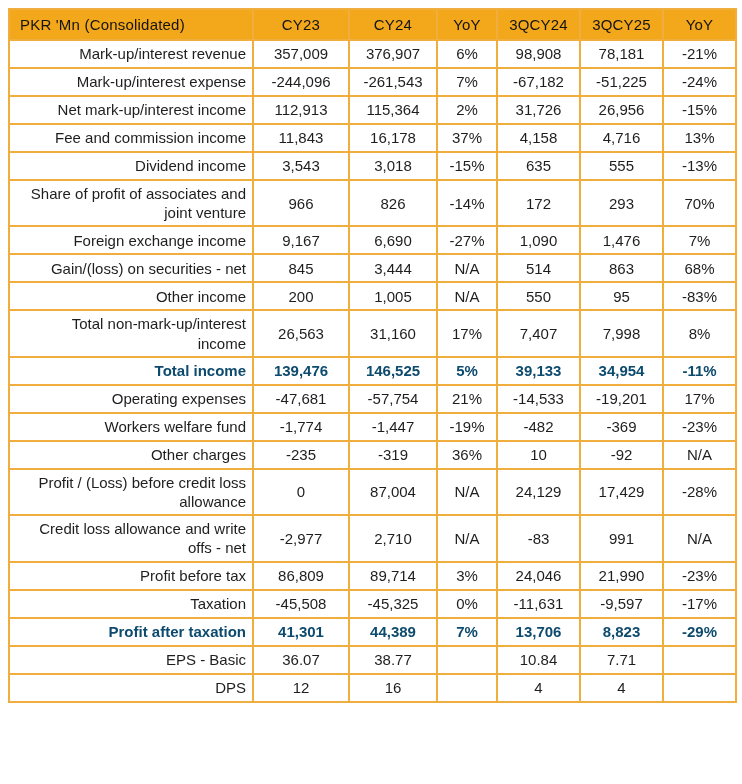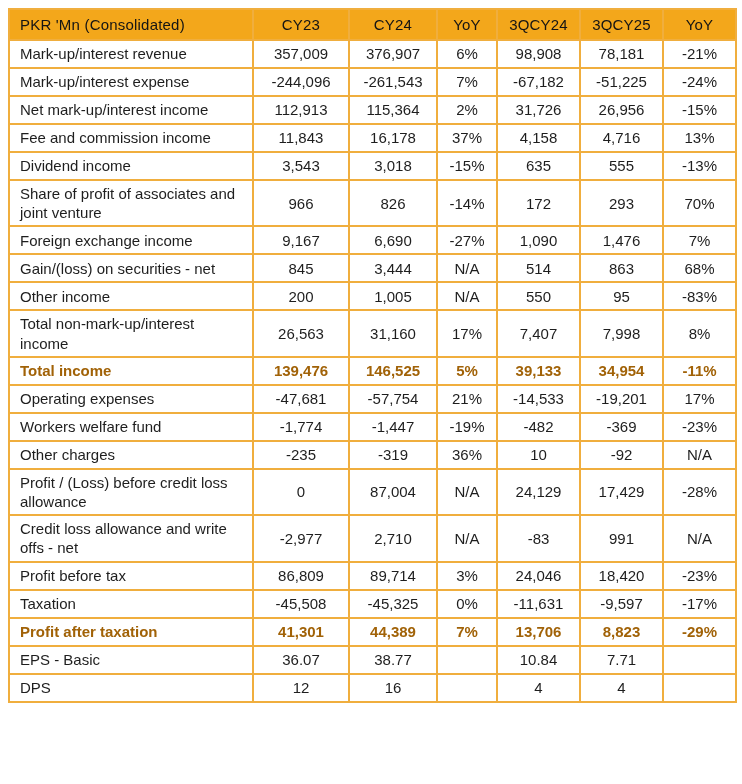--- a/index.html
+++ b/index.html
@@ -48,27 +48,27 @@
   }
   .fin-table td {
     font-size: 15px;
     text-align: center;
     padding: 3px 5px;
     height: 28px;
     line-height: 1.28;
     background: #FFFFFF;
   }
   .fin-table td.label-col {
-    text-align: left;
+    text-align: right;
     padding-left: 10px;
     padding-right: 6px;
   }
   .fin-table tr.bold-row td {
     font-weight: 700;
-    color: #a16207;
+    color: #0c4a6e;
   }
 </style>
 </head>
 <body>
 
 <div class="page">
   <table class="fin-table">
     <colgroup>
       <col style="width:244px">
       <col style="width:96px">
@@ -233,21 +233,21 @@
           <td>-83</td>
           <td>991</td>
           <td>N/A</td>
         </tr>
         <tr>
           <td class="label-col">Profit before tax</td>
           <td>86,809</td>
           <td>89,714</td>
           <td>3%</td>
           <td>24,046</td>
-          <td>18,420</td>
+          <td>21,990</td>
           <td>-23%</td>
         </tr>
         <tr>
           <td class="label-col">Taxation</td>
           <td>-45,508</td>
           <td>-45,325</td>
           <td>0%</td>
           <td>-11,631</td>
           <td>-9,597</td>
           <td>-17%</td>

